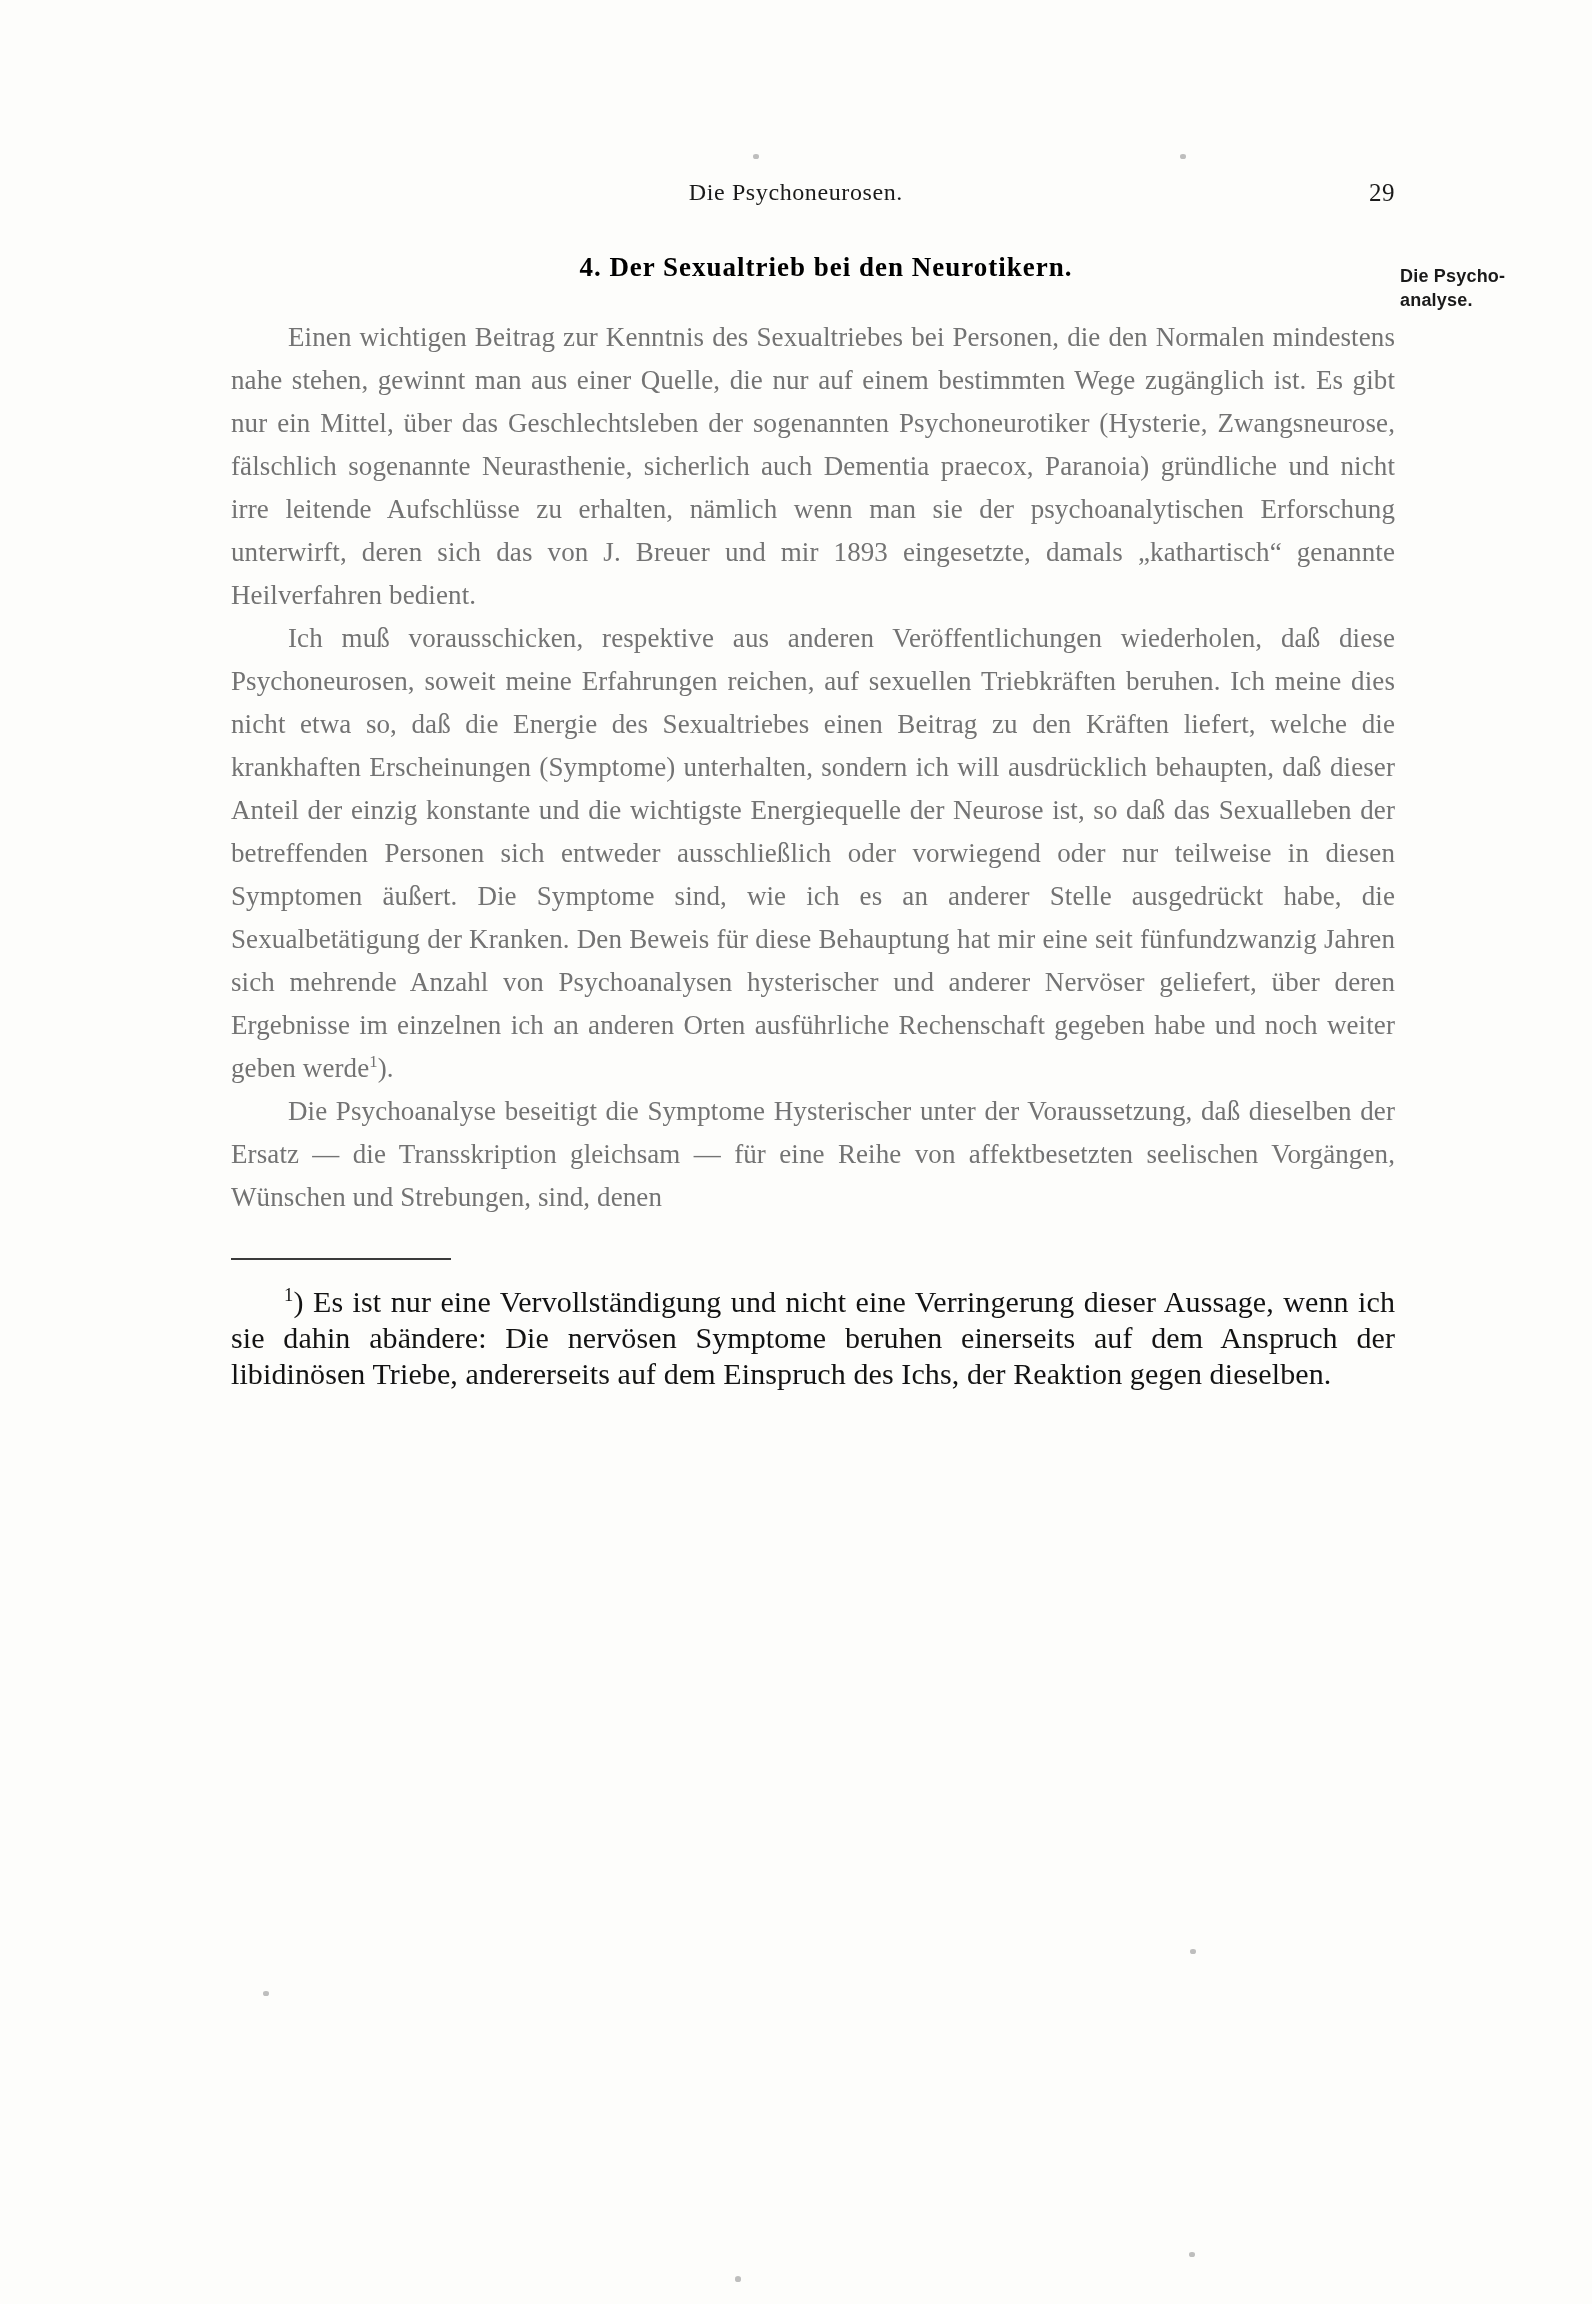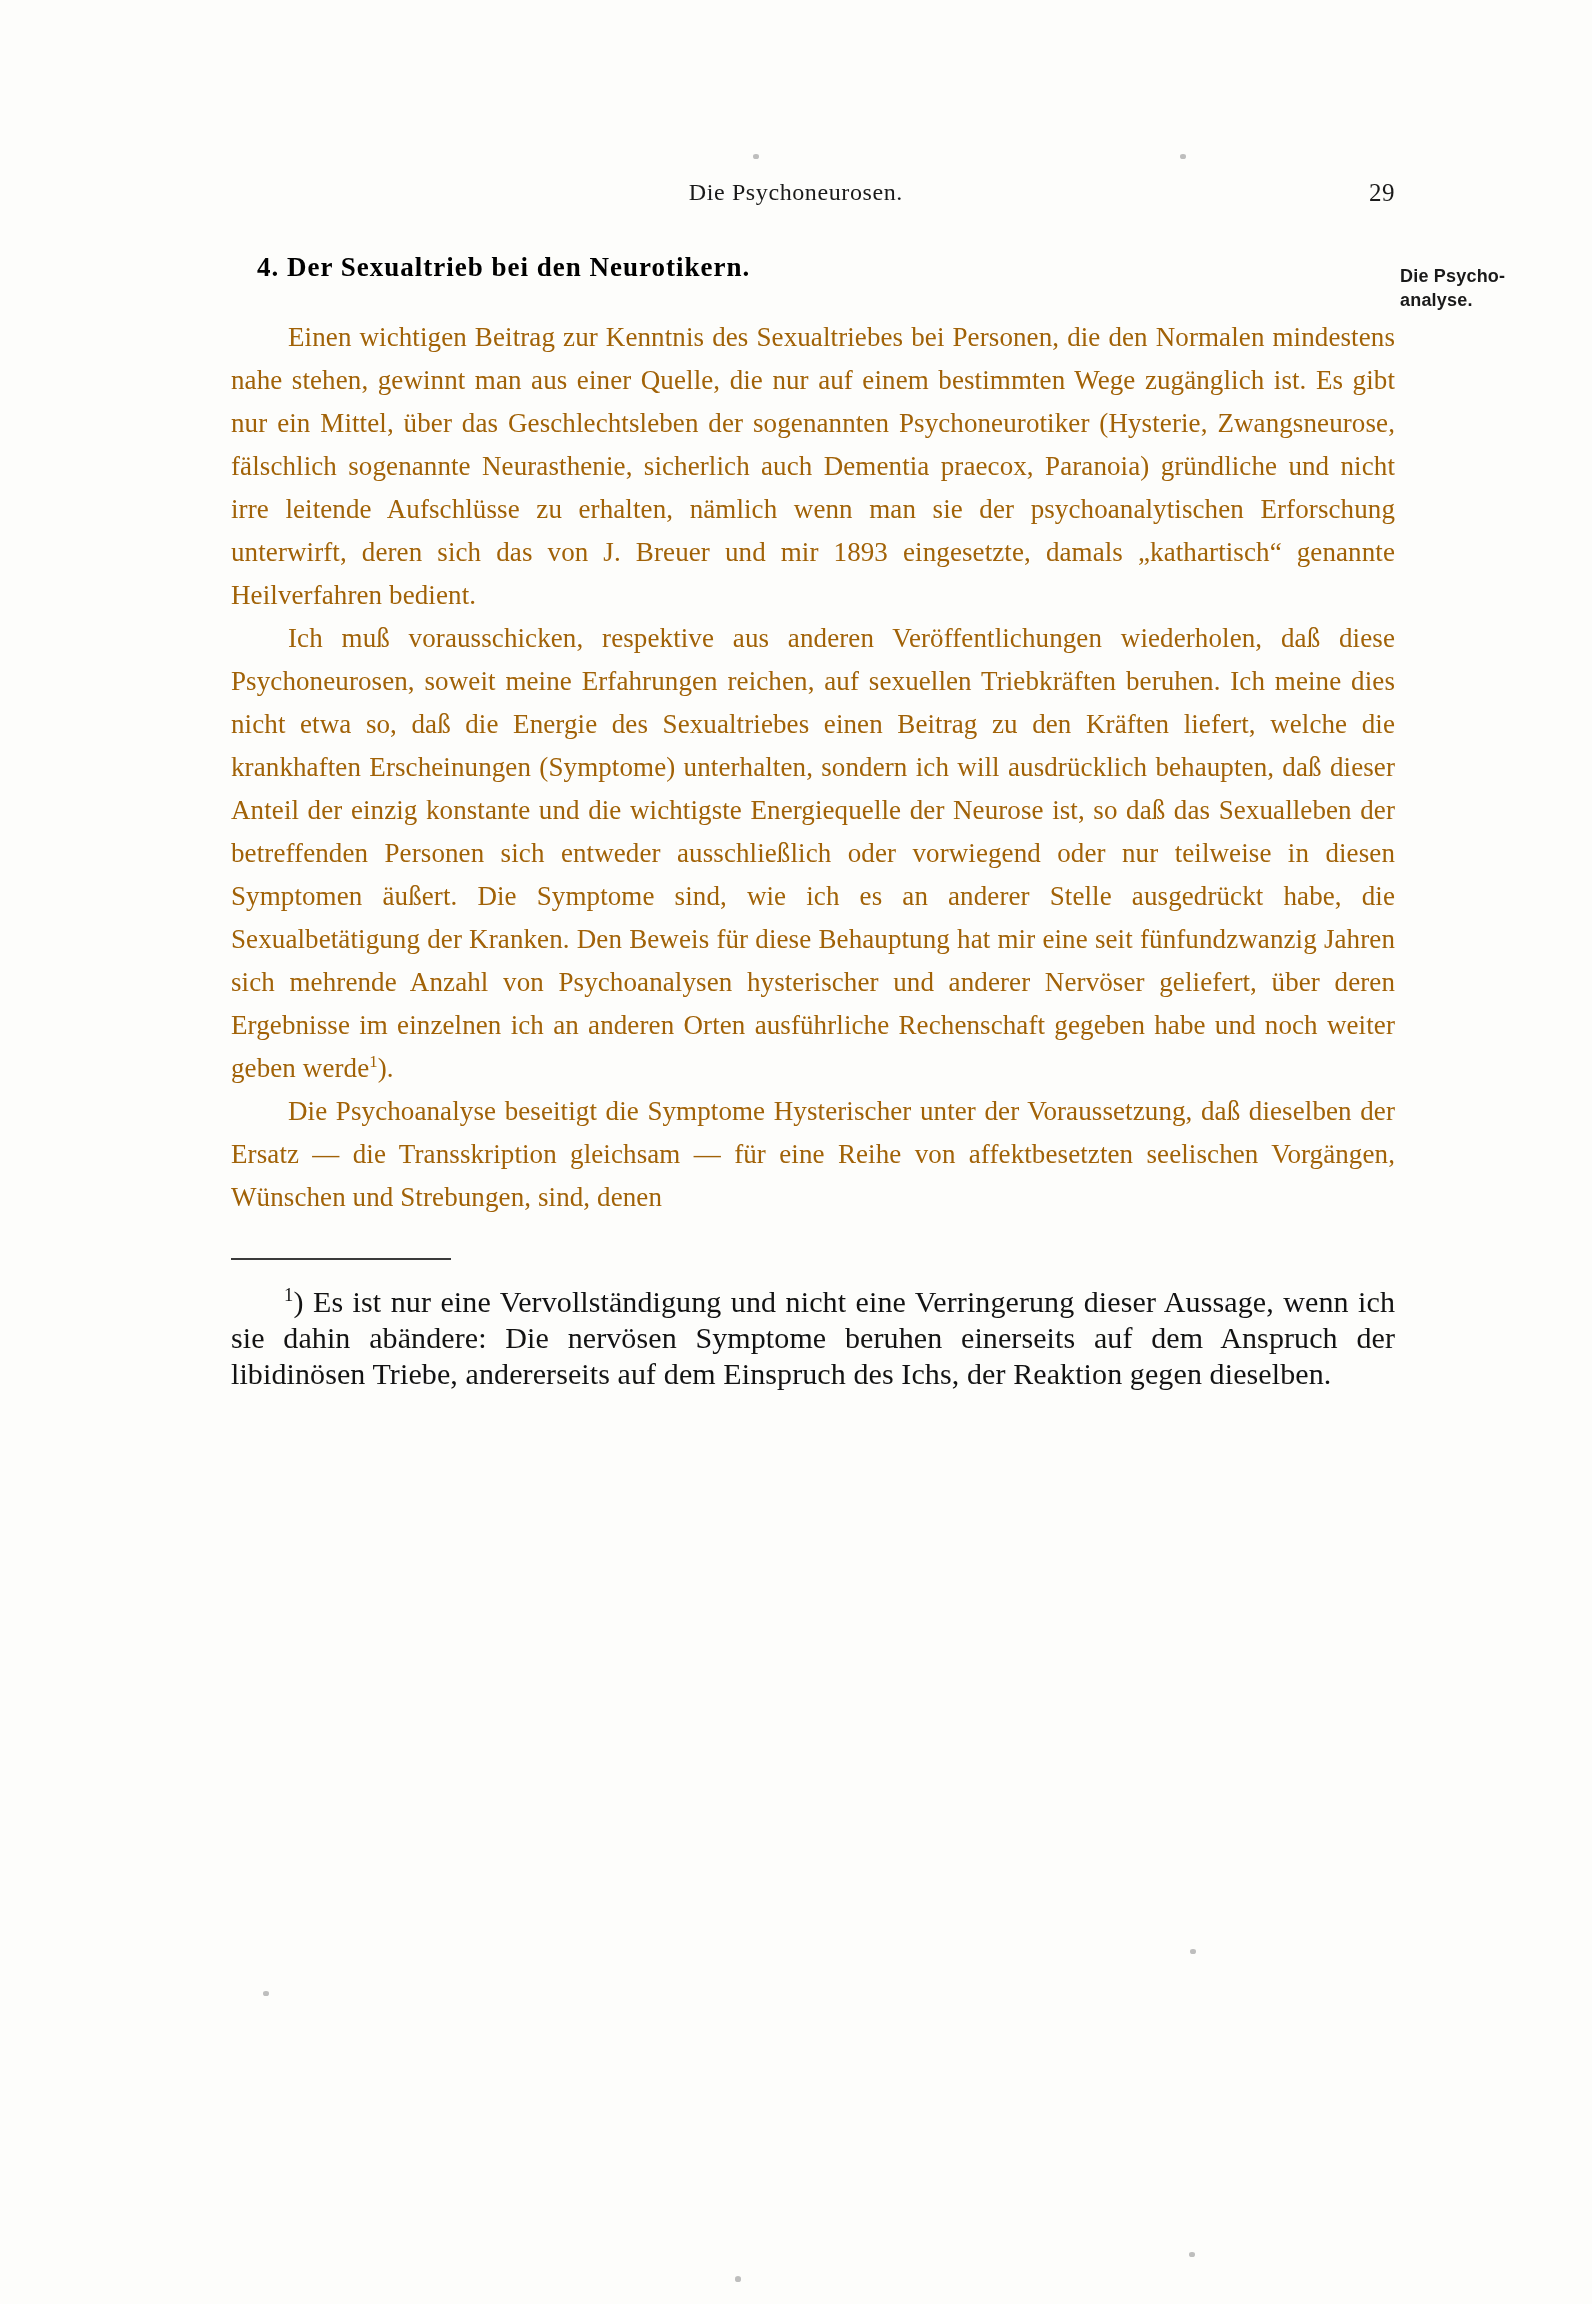--- a/index.html
+++ b/index.html
@@ -50,37 +50,38 @@
     position: absolute;
     right: 0;
     top: 0;
     font-size: 25px;
     color: #1a1a1a;
     letter-spacing: 0.5px;
   }
 
   
   .section-heading {
+    text-align: center;
     font-size: 27px;
     font-weight: bold;
     letter-spacing: 1px;
     margin: 0 0 33px 0;
     padding-left: 26px;
     color: #000;
     font-family: "Liberation Serif", serif;
   }
 
   
   .body-text p {
     margin: 0;
     font-size: 27px;
     line-height: 43px;
     text-align: justify;
     text-justify: inter-word;
-    color: #a16207;
+    color: #737373;
     letter-spacing: 0.1px;
   }
   .body-text p.indent {
     text-indent: 57px;
   }
 
   
   .margin-note {
     position: absolute;
     left: 1400px;

